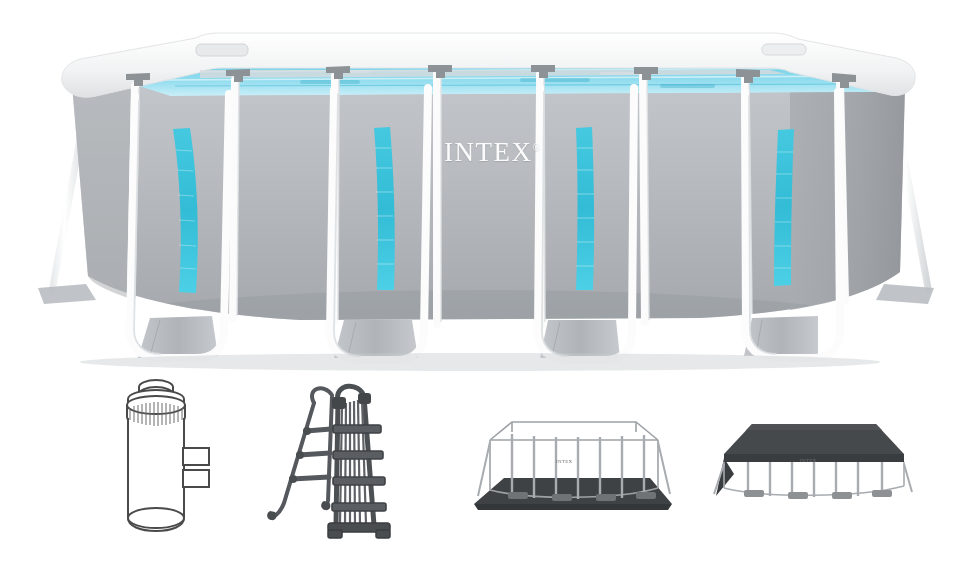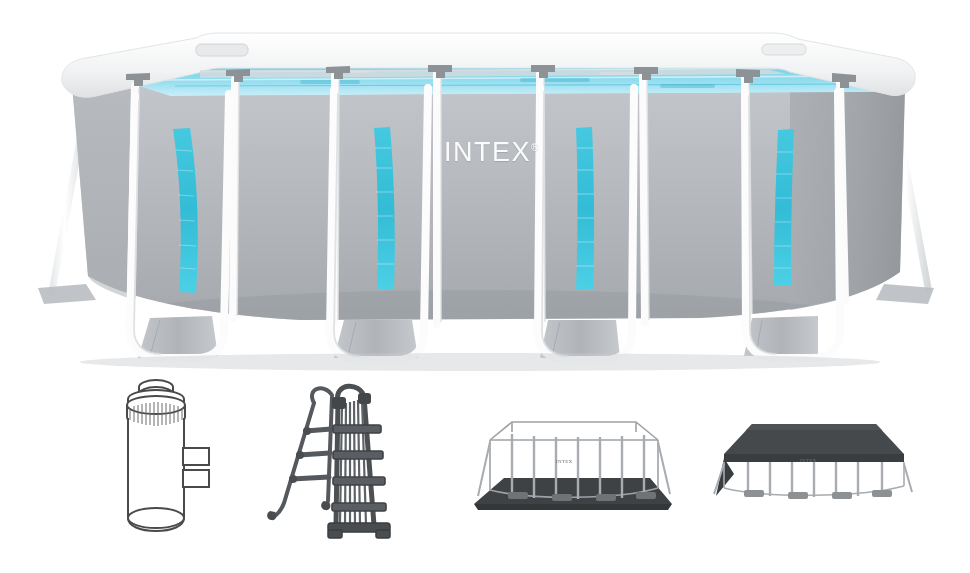--- a/index.html
+++ b/index.html
@@ -18,21 +18,21 @@
     width: 970px;
     height: 573px;
     background: #ffffff;
   }
   .stage {
     position: absolute;
     inset: 0;
   }
   .brand-text {
     position: absolute;
-    font-family: Liberation Sans, sans-serif;
+    font-family: Liberation Serif, serif;
     color: #fbfbfb;
     letter-spacing: 1.5px;
     font-weight: 400;
     white-space: nowrap;
     text-shadow: 0 1px 1px rgba(120,125,130,0.35);
   }
   #pool-brand-logo {
     left: 444px;
     top: 137px;
     font-size: 27px;

